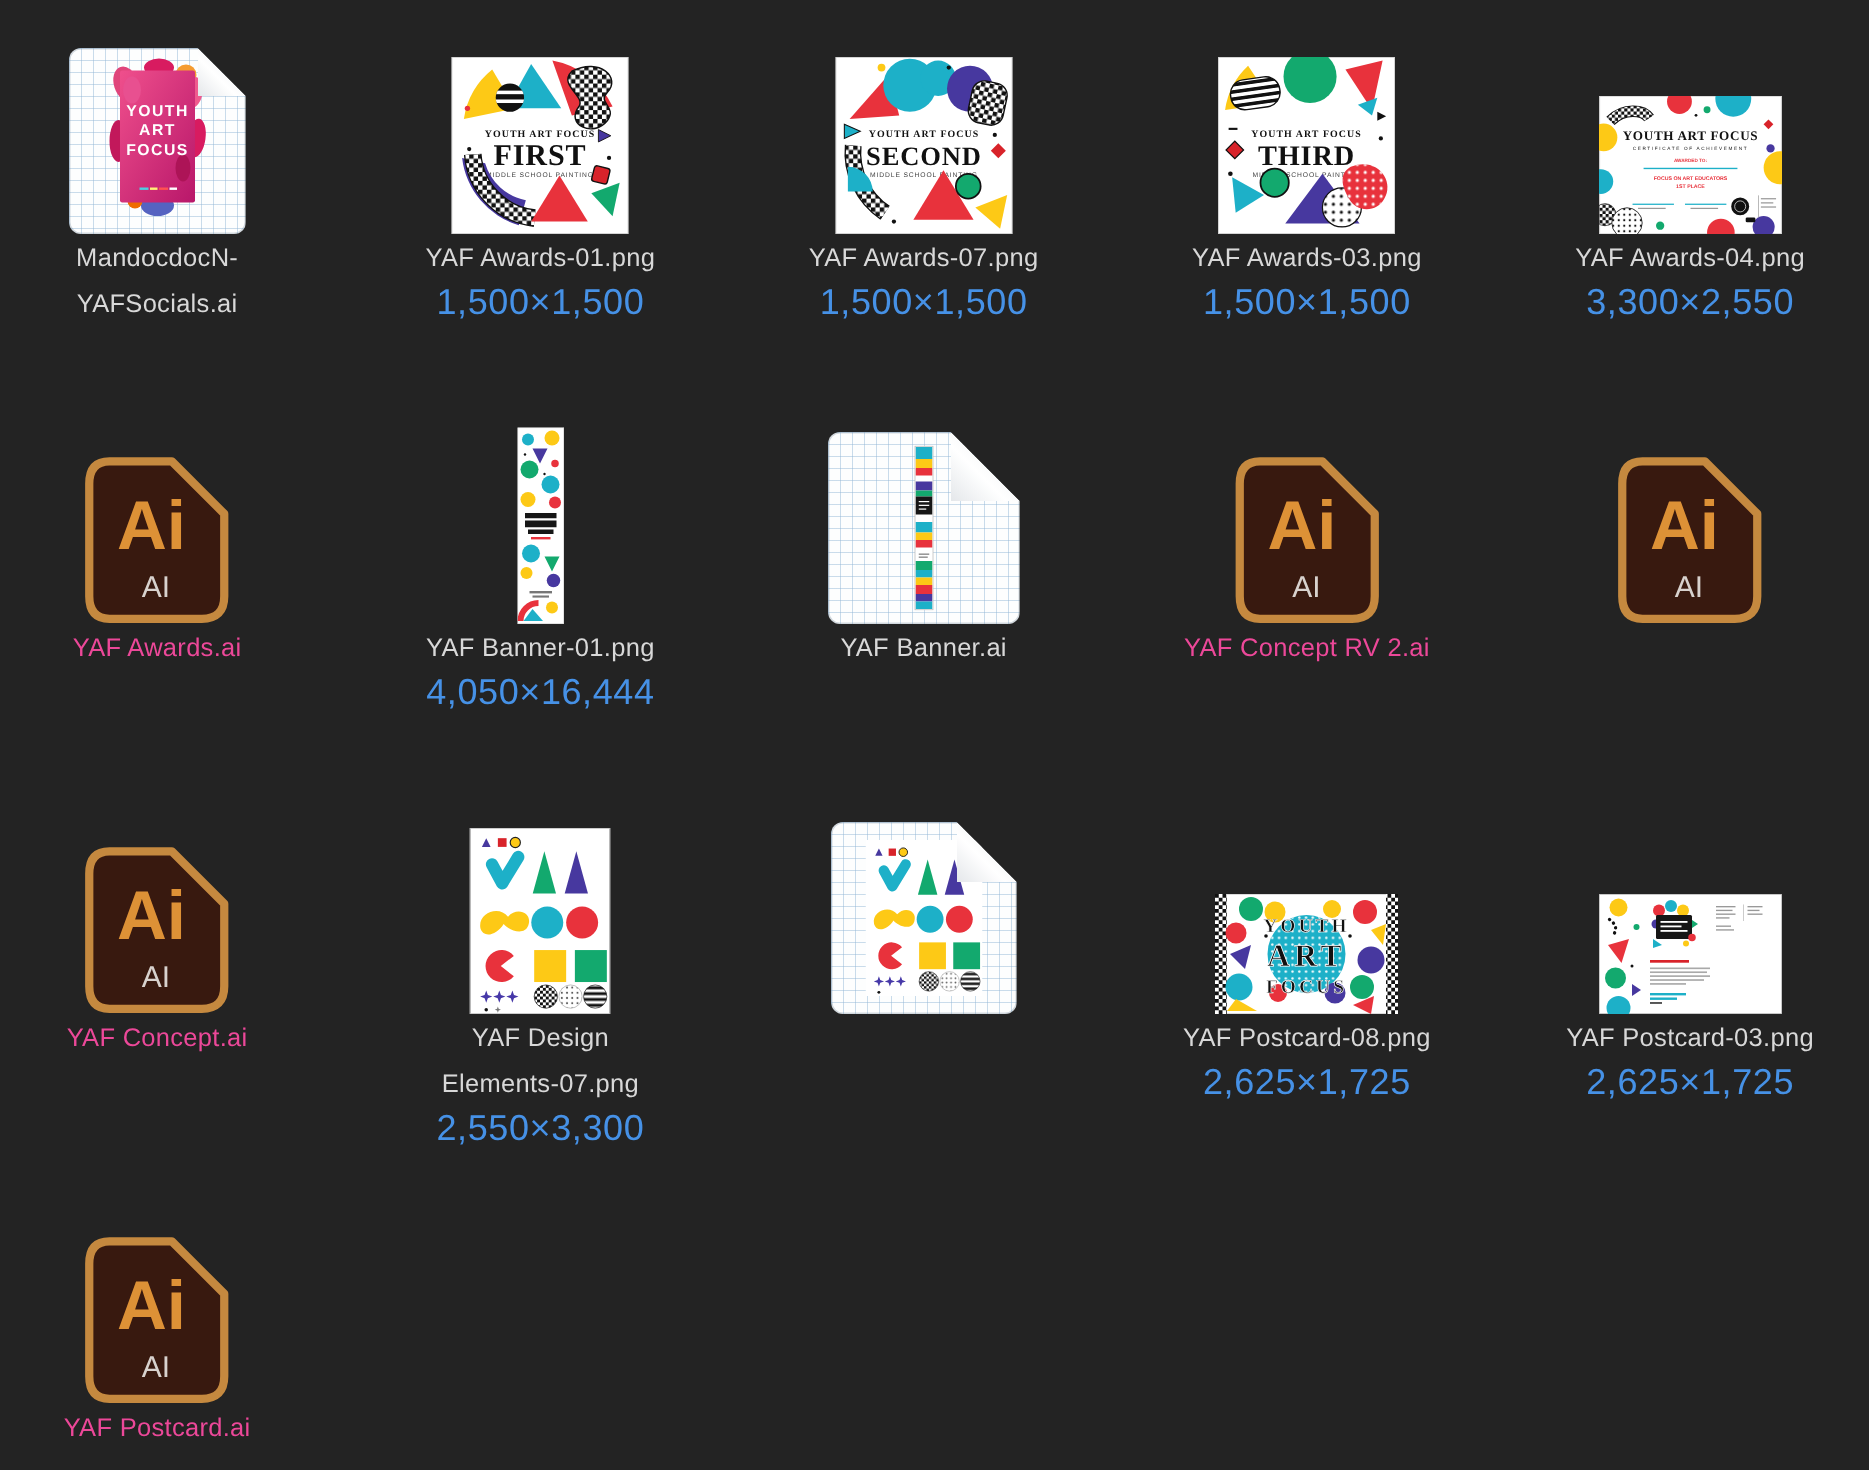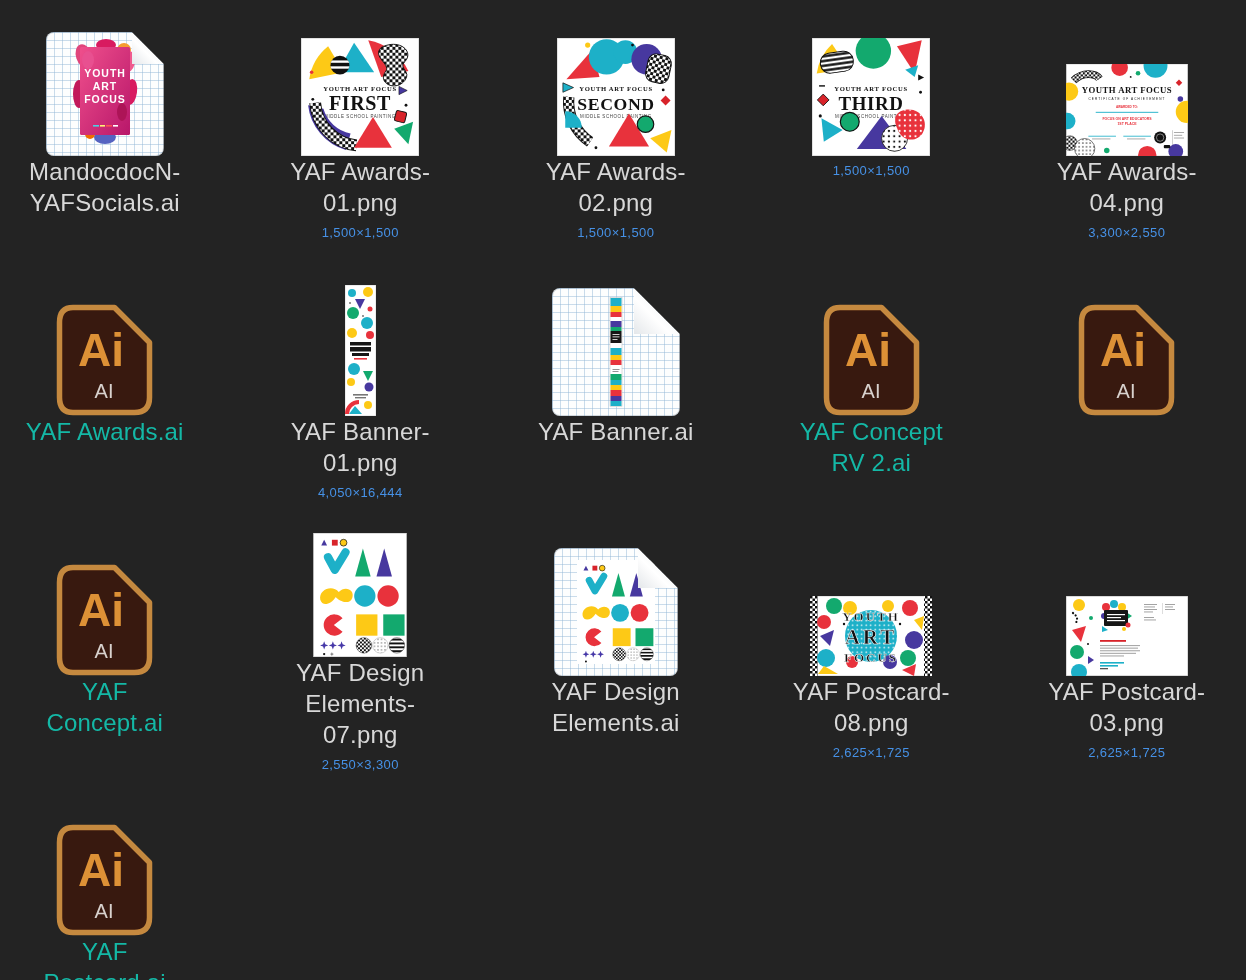--- a/index.html
+++ b/index.html
@@ -2,24 +2,24 @@
 <html><head>
 <meta charset="utf-8">
 <style>
   html,body{margin:0;padding:0;}
   body{width:1246px;height:980px;background:#232323;overflow:hidden;position:relative;
        font-family:"Liberation Sans",sans-serif;}
   .grid{position:absolute;left:-23px;top:0;display:grid;
         grid-template-columns:repeat(5,255.5px);grid-auto-rows:260px;}
   .cell{display:flex;flex-direction:column;align-items:center;}
   .thumb{height:156px;display:flex;align-items:flex-end;justify-content:center;}
-  .label{font-size:24px;line-height:31px;color:#d8d8d8;text-align:center;
+  .label{font-size:17px;line-height:31px;color:#d8d8d8;text-align:center;
          max-width:166px;letter-spacing:.2px;word-wrap:break-word;}
-  .label.dim{color:#14b8a6;}
-  .dims{font-size:13px;line-height:30px;color:#4691e6;text-align:center;letter-spacing:.4px;}
+  .label.dim{color:#ec4899;}
+  .dims{font-size:24px;line-height:30px;color:#4691e6;text-align:center;letter-spacing:.4px;}
   
   .sheet{position:relative;border-radius:8px;background-color:#fdfefe;
          background-image:
            linear-gradient(to right, rgba(150,185,215,.5) 1px, transparent 1px),
            linear-gradient(to bottom, rgba(150,185,215,.5) 1px, transparent 1px);
          background-size:8px 8px;
          box-shadow:inset 0 0 0 1px rgba(110,130,150,.3);
          clip-path:polygon(0 0, calc(100% - var(--f)) 0, 100% var(--f), 100% 100%, 0 100%);}
   .fold{position:absolute;top:0;right:0;width:var(--f);height:var(--f);
         background:linear-gradient(225deg,#aab0b6 0%,#eef0f2 22%,#ffffff 60%,#e4e7ea 100%);
@@ -136,21 +136,21 @@
         <rect x="89" y="50" width="6" height="6" transform="rotate(45 92 53)" fill="#d8232a"></rect>
         <path d="M10,50 A41,41 0 0 0 28,88" stroke="#111" stroke-width="9.5" fill="none"></path>
         <path d="M10,50 A41,41 0 0 0 28,88" stroke="url(#ck2)" stroke-width="8" fill="none"></path>
         <path d="M7,62 A14,14 0 0 1 21,76 L7,76 Z" fill="#1db0c8"></path>
         <polygon points="44,92 61,64 78,92" fill="#e8323c"></polygon>
         <circle cx="75" cy="73" r="7" fill="#13a96e" stroke="#111" stroke-width="1"></circle>
         <polygon points="79,85 97,78 93,97" fill="#fdc916"></polygon>
         <circle cx="33" cy="93" r="1.2" fill="#111"></circle>
       </svg>
     </div>
-    <div class="label">YAF Awards-02.png</div>
+    <div class="label">YAF Awards-07.png</div>
     <div class="dims">1,500×1,500</div>
   </div>
 
   <div class="cell">
     <div class="thumb">
       <svg width="118" height="118" viewBox="0 0 100 100">
         <defs>
           <pattern id="hs3" width="4" height="4" patternUnits="userSpaceOnUse">
             <rect width="4" height="4" fill="#fff"></rect>
               <rect y="1" width="4" height="2" fill="#111"></rect>
@@ -178,20 +178,21 @@
         <circle cx="7" cy="66" r="1.3" fill="#111"></circle>
         <circle cx="32" cy="71" r="8" fill="#13a96e" stroke="#111" stroke-width="1"></circle>
         <polygon points="8,68 26,78 10,88" fill="#1db0c8"></polygon>
         <polygon points="38,94 59,66 80,94" fill="#47389f"></polygon>
         <circle cx="70" cy="85" r="11" fill="url(#dt3)" stroke="#111" stroke-width="0.7"></circle>
         <path d="M75,62 C90,56 100,70 94,80 C90,88 78,88 74,80 C70,73 68,66 75,62 Z" fill="#e8323c"></path>
         <path d="M75,62 C90,56 100,70 94,80 C90,88 78,88 74,80 C70,73 68,66 75,62 Z" fill="url(#dw3)"></path>
         <circle cx="92" cy="46" r="1.2" fill="#111"></circle>
       </svg>
     </div>
+    <div class="label">YAF Awards-03.png</div>
     <div class="dims">1,500×1,500</div>
   </div>
 
   <div class="cell">
     <div class="thumb">
       <svg width="122" height="92" viewBox="0 0 132 100">
         <defs>
           <pattern id="ckc" width="4.5" height="4.5" patternUnits="userSpaceOnUse">
             <rect width="4.5" height="4.5" fill="#fff"></rect>
               <rect width="2.25" height="2.25" fill="#111"></rect>
@@ -433,21 +434,20 @@
           <use href="#std2" transform="translate(20,116)" fill="#4638a8"></use>
           <use href="#std2" transform="translate(29,116)" fill="#4638a8"></use>
           <circle cx="52" cy="116" r="8" fill="url(#ckd2)" stroke="#222" stroke-width="0.5"></circle>
           <circle cx="69" cy="116" r="8" fill="url(#dtd2)" stroke="#aaa" stroke-width="0.5"></circle>
           <circle cx="86" cy="116" r="8" fill="url(#hsd2)" stroke="#222" stroke-width="0.5"></circle>
           <circle cx="11" cy="125" r="1.2" fill="#111"></circle>
         </svg>
         <div class="fold"></div>
       </div>
     </div>
-    <div class="label">YAF Design Elements.ai</div>
   </div>
 
   <div class="cell">
     <div class="thumb">
       <svg width="122" height="80" viewBox="0 0 122 80">
         <defs>
           <pattern id="ckp1" width="5" height="5" patternUnits="userSpaceOnUse">
             <rect width="5" height="5" fill="#fff"></rect>
               <rect width="2.5" height="2.5" fill="#111"></rect>
             <rect x="2.5" y="2.5" width="2.5" height="2.5" fill="#111"></rect>

